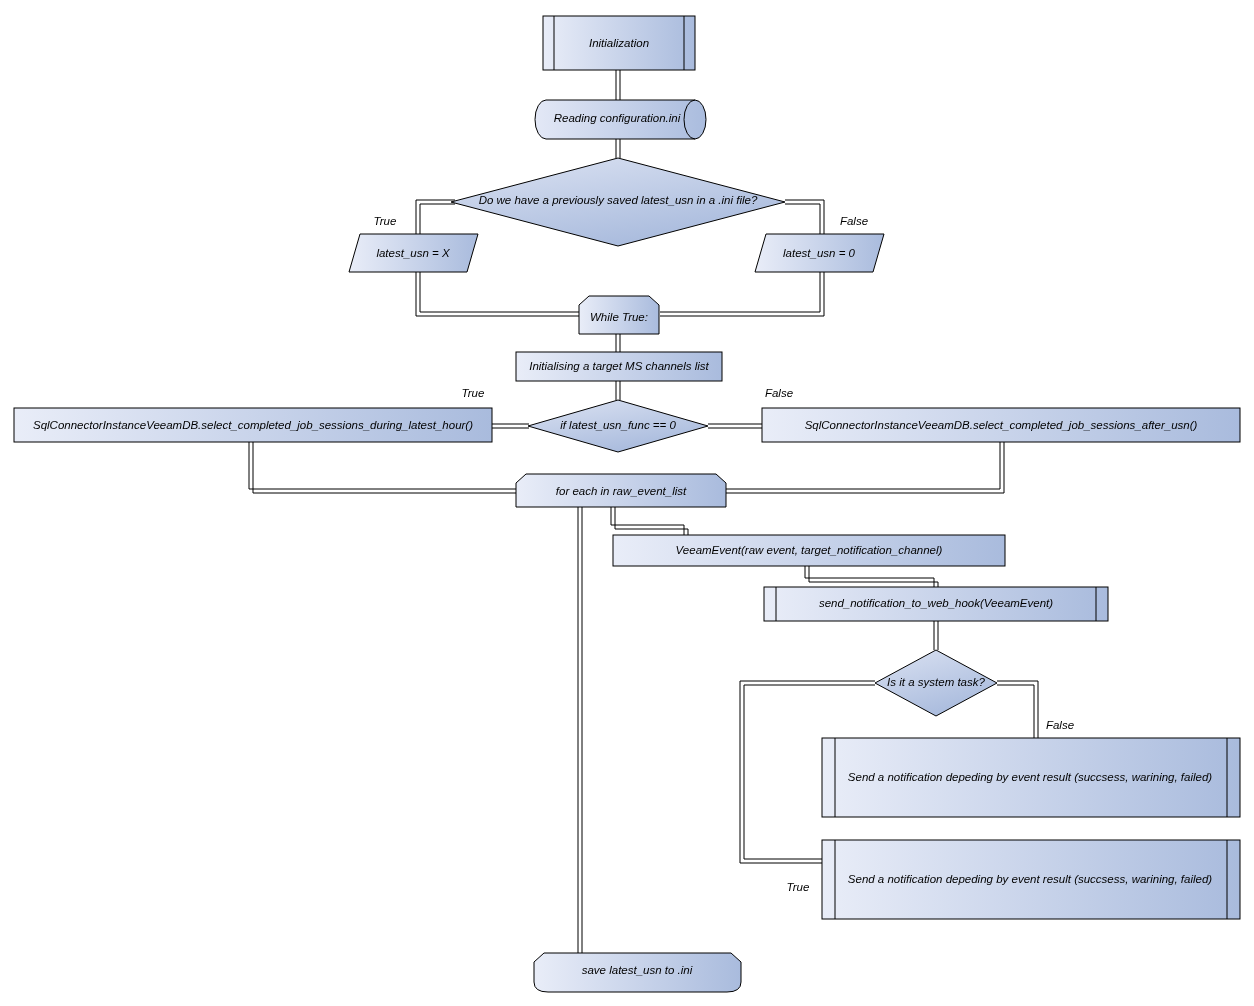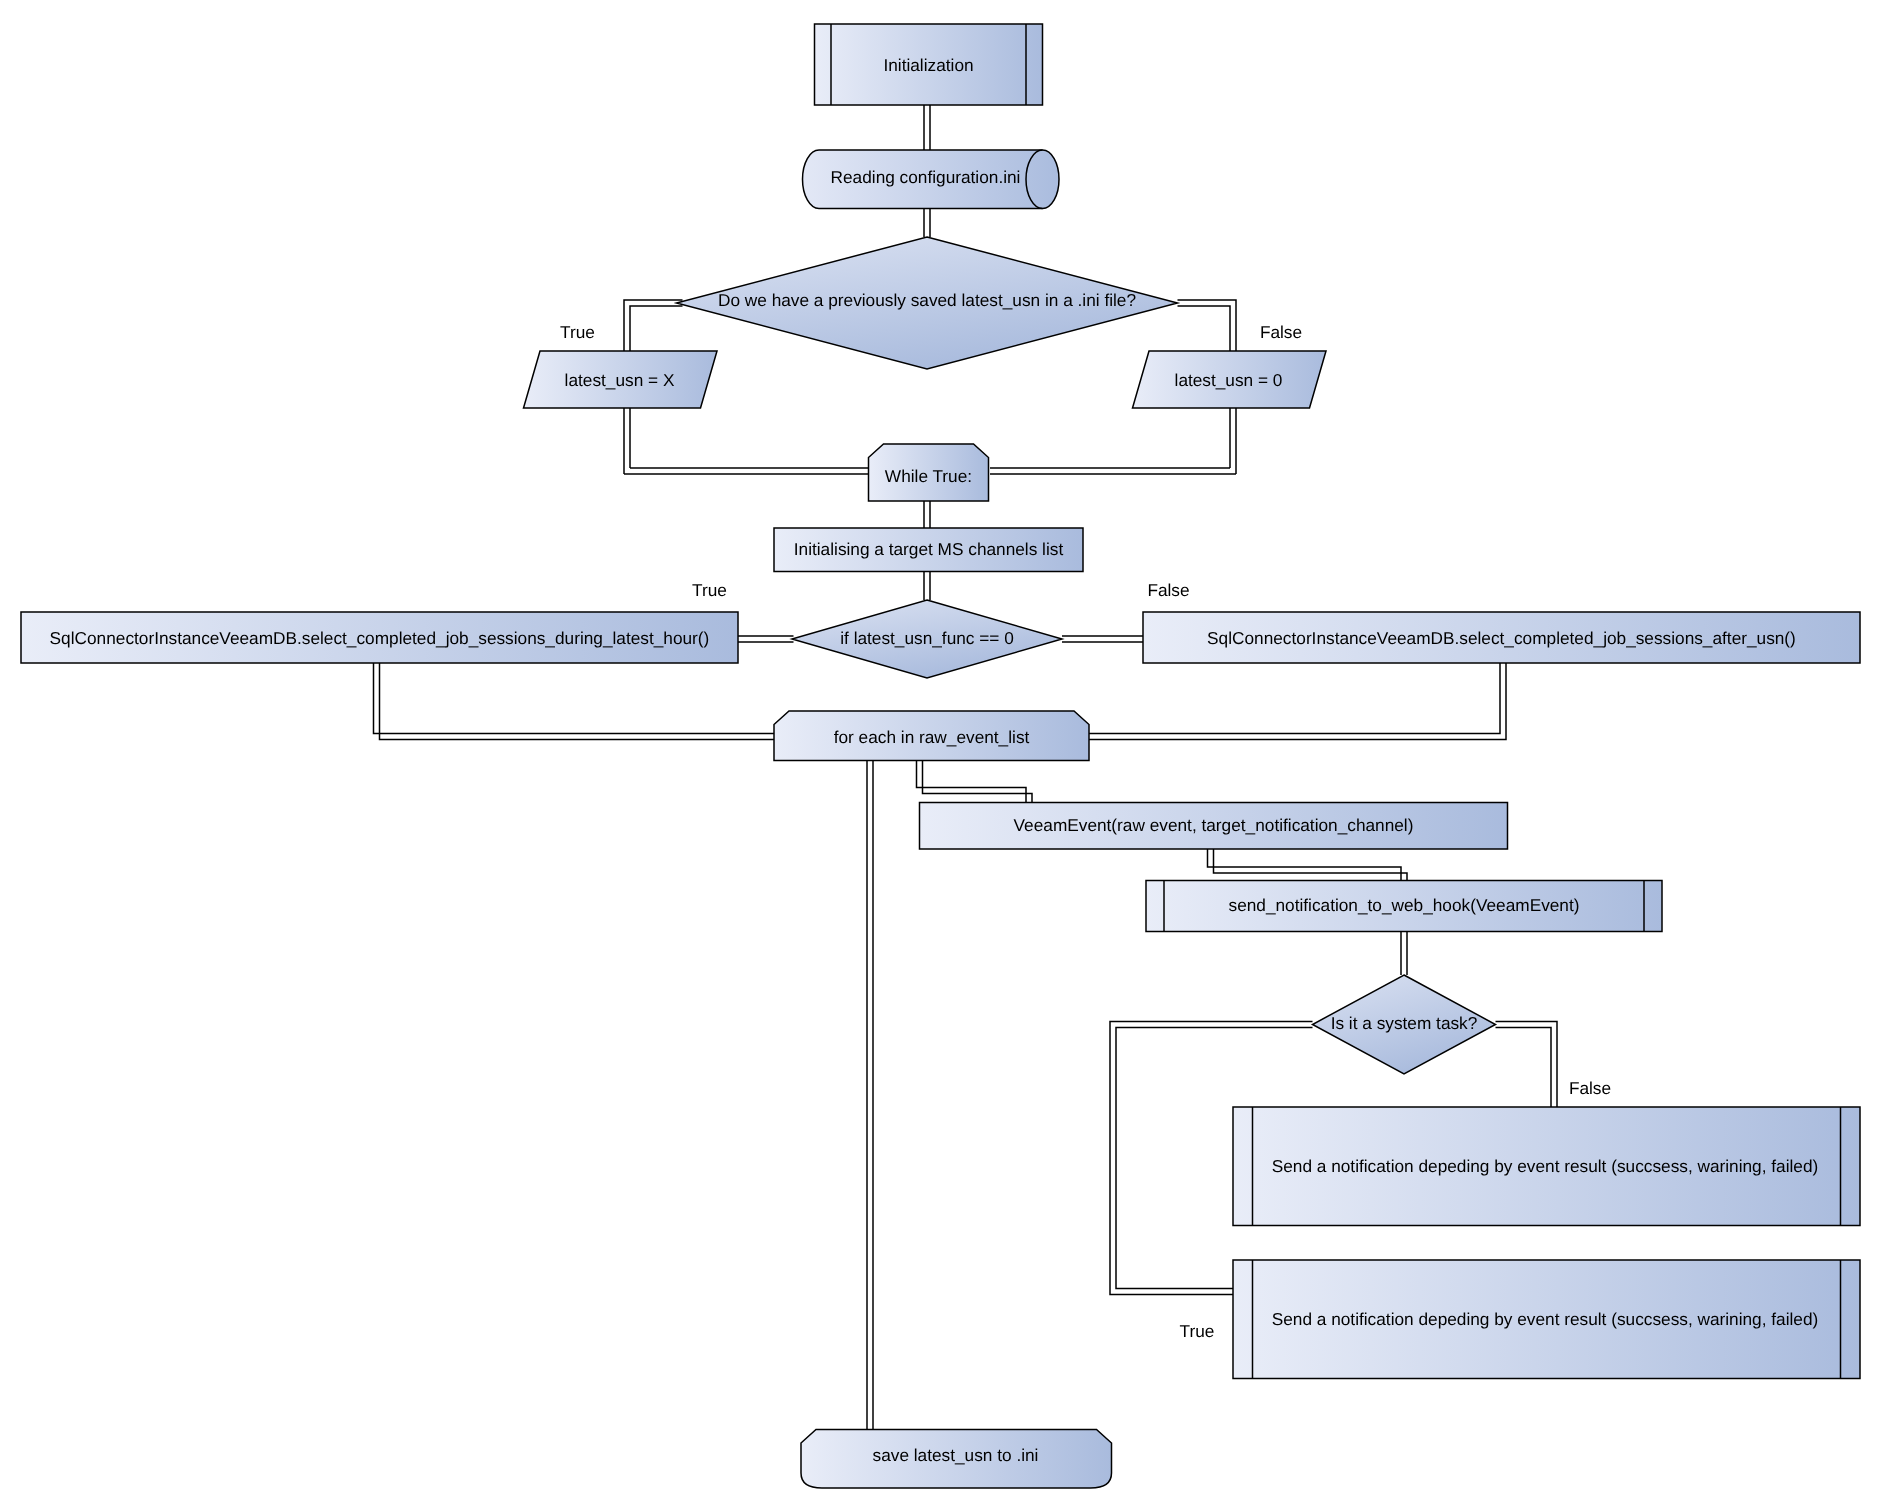--- a/index.html
+++ b/index.html
@@ -12,20 +12,21 @@
     height: 1006px;
     position: relative;
     font-family: "Liberation Sans", sans-serif;
     overflow: hidden;
   }
   #diagram-root {
     position: absolute;
     left: 0; top: 0;
     width: 1254px;
     height: 1006px;
+    font-style: italic;
   }
   svg#flowchart {
     display: block;
     width: 1254px;
     height: 1006px;
   }
   .node-label {
     font-family: "Liberation Sans", sans-serif;
     font-size: 11.5px;
     fill: #000000;

